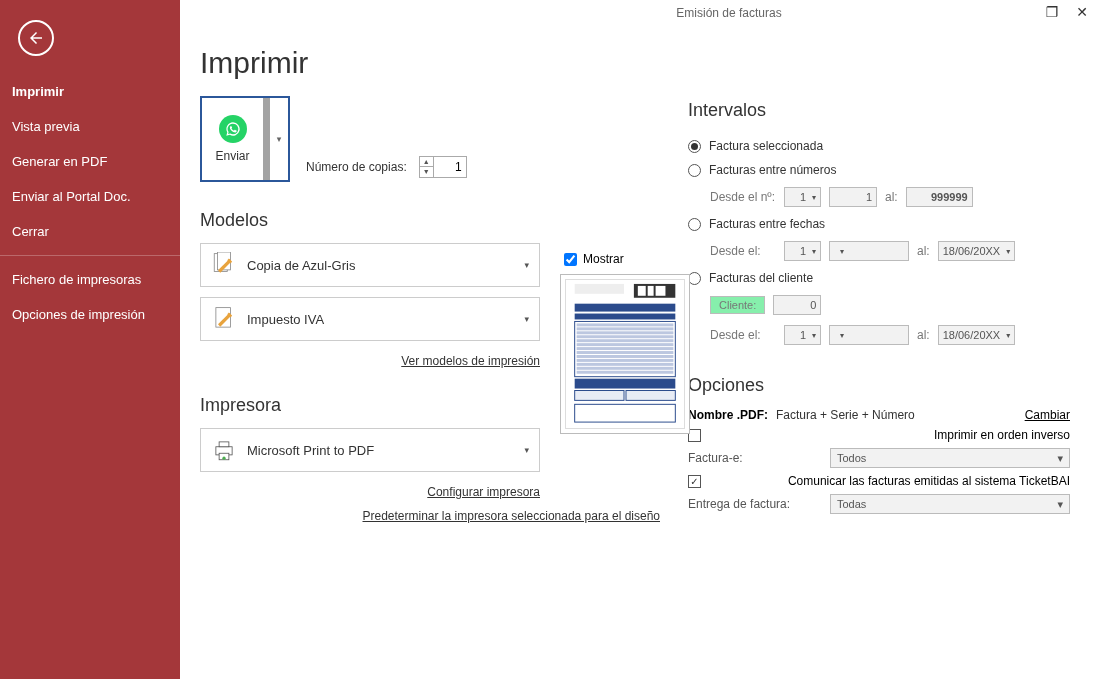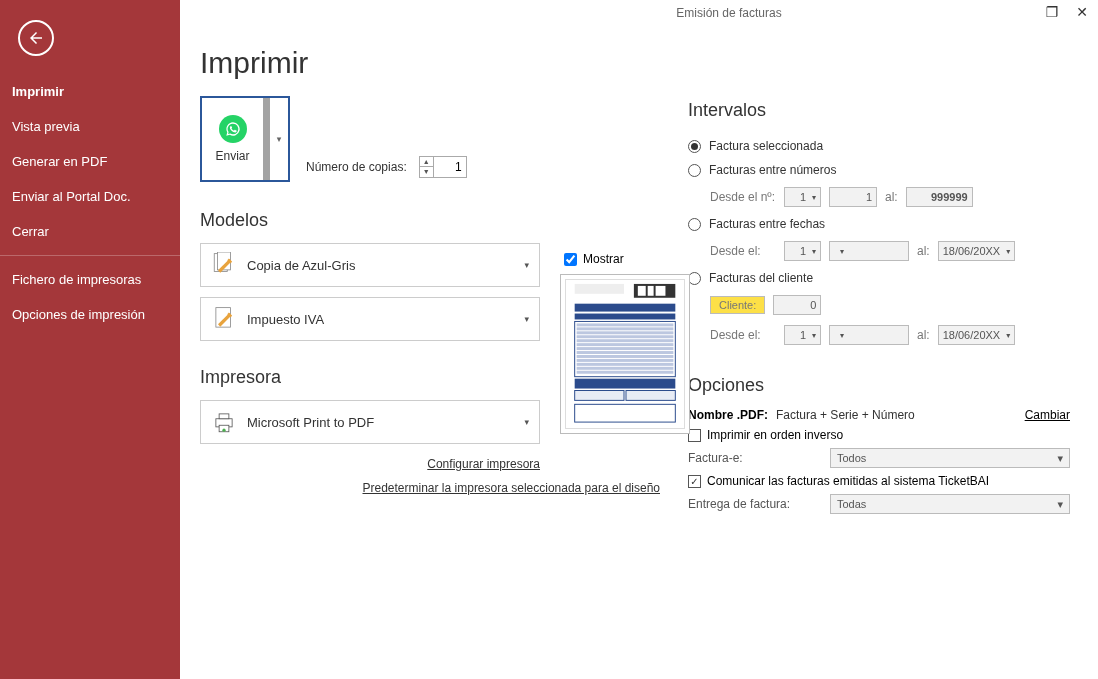--- a/index.html
+++ b/index.html
@@ -67,21 +67,21 @@
 .radio.checked::after { content: ''; width: 7px; height: 7px; border-radius: 50%; background: #333; }
 .subrow { display: flex; align-items: center; gap: 8px; font-size: 12px; color: #777; margin: 4px 0 10px 22px; }
 .subrow label { min-width: 66px; }
 .mini-combo { display: inline-flex; align-items: center; border: 1px solid #bbb; background: #f2f2f2; height: 20px; padding: 0 4px; font-size: 11px; color: #555; cursor: pointer; }
 .mini-combo .c { width: 20px; text-align: right; padding-right: 3px; }
 .mini-combo .arr { font-size: 8px; padding-left: 3px; border-left: 0; }
 .mini-input { border: 1px solid #bbb; background: #f2f2f2; height: 20px; font-size: 11px; text-align: right; padding: 0 4px; color: #555; }
 .date-combo { display: inline-flex; align-items: center; border: 1px solid #bbb; background: #f2f2f2; height: 20px; font-size: 11px; color: #555; padding: 0 4px; cursor: pointer; }
 .date-combo .arr { font-size: 8px; margin-left: 6px; }
 
-.chk-row { display: flex; align-items: center; gap: 6px; font-size: 12px; margin: 6px 0; }
+.chk-row { display: flex; align-items: center; gap: 14px; font-size: 12px; margin: 6px 0; justify-content: space-between; }
 .chk { width: 13px; height: 13px; border: 1px solid #555; display: inline-flex; align-items: center; justify-content: center; font-size: 10px; cursor: pointer; color: #333; }
 .chk.checked::after { content: '✓'; }
 
 .kvrow { display: flex; align-items: center; gap: 26px; font-size: 12px; margin: 6px 0; }
 .kvrow .k { color: #555; min-width: 116px; }
 .wide-combo { flex: 1; display: flex; justify-content: space-between; align-items: center; border: 1px solid #bbb; background: #f2f2f2; height: 20px; font-size: 11px; color: #555; padding: 0 6px; cursor: pointer; }
 
 .pdfrow { display: flex; align-items: center; font-size: 12px; margin-bottom: 6px; }
 .pdfrow .k { font-weight: 600; margin-right: 8px; }
 .pdfrow .v { color: #333; }
@@ -162,20 +162,21 @@
         <div class="docicon">
           <svg viewBox="0 0 32 32">
               <rect x="6" y="2" width="18" height="24" fill="#fff" stroke="#888"></rect>
               <path d="M10 24 L24 10" stroke="#e8a33d" stroke-width="4"></path>
               <path d="M22 8 l4 4 -2 2 -4-4 z" fill="#e8a33d"></path>
             </svg>
         </div>
         <span class="txt">Impuesto IVA</span>
         <span class="chev">▾</span>
       </div>
+      <div class="linkrow"><a>Ver modelos de impresión</a></div>
 
       <h2 class="sec" style="margin-top:26px;">Impresora</h2>
       <div class="selector">
         <div class="docicon">
           <svg viewBox="0 0 32 32">
               <rect x="6" y="12" width="20" height="10" fill="#fff" stroke="#555"></rect>
               <rect x="10" y="6" width="12" height="6" fill="#fff" stroke="#555"></rect>
               <rect x="10" y="20" width="12" height="8" fill="#fff" stroke="#555"></rect>
               <circle cx="16" cy="26" r="2" fill="#4caf50"></circle>
             </svg>
@@ -270,21 +271,21 @@
               <span>18/06/20XX</span>
               <span class="arr">▾</span>
             </span>
         </div>
 
         <div class="radio-row">
           <span class="radio"></span>
           <span>Facturas del cliente</span>
         </div>
         <div class="subrow">
-          <span style="border:1px solid #bbb;background:#fde047;padding:2px 8px;font-size:11px;">Cliente:</span>
+          <span style="border:1px solid #bbb;background:#86efac;padding:2px 8px;font-size:11px;">Cliente:</span>
           <input class="mini-input" style="width: 48px;" value="0">
         </div>
         <div class="subrow">
           <label>Desde el:</label>
           <span class="mini-combo">
               <span class="c">1</span>
               <span class="arr">▾</span>
             </span>
           <span class="date-combo" style="width:80px;">
               <span></span>

